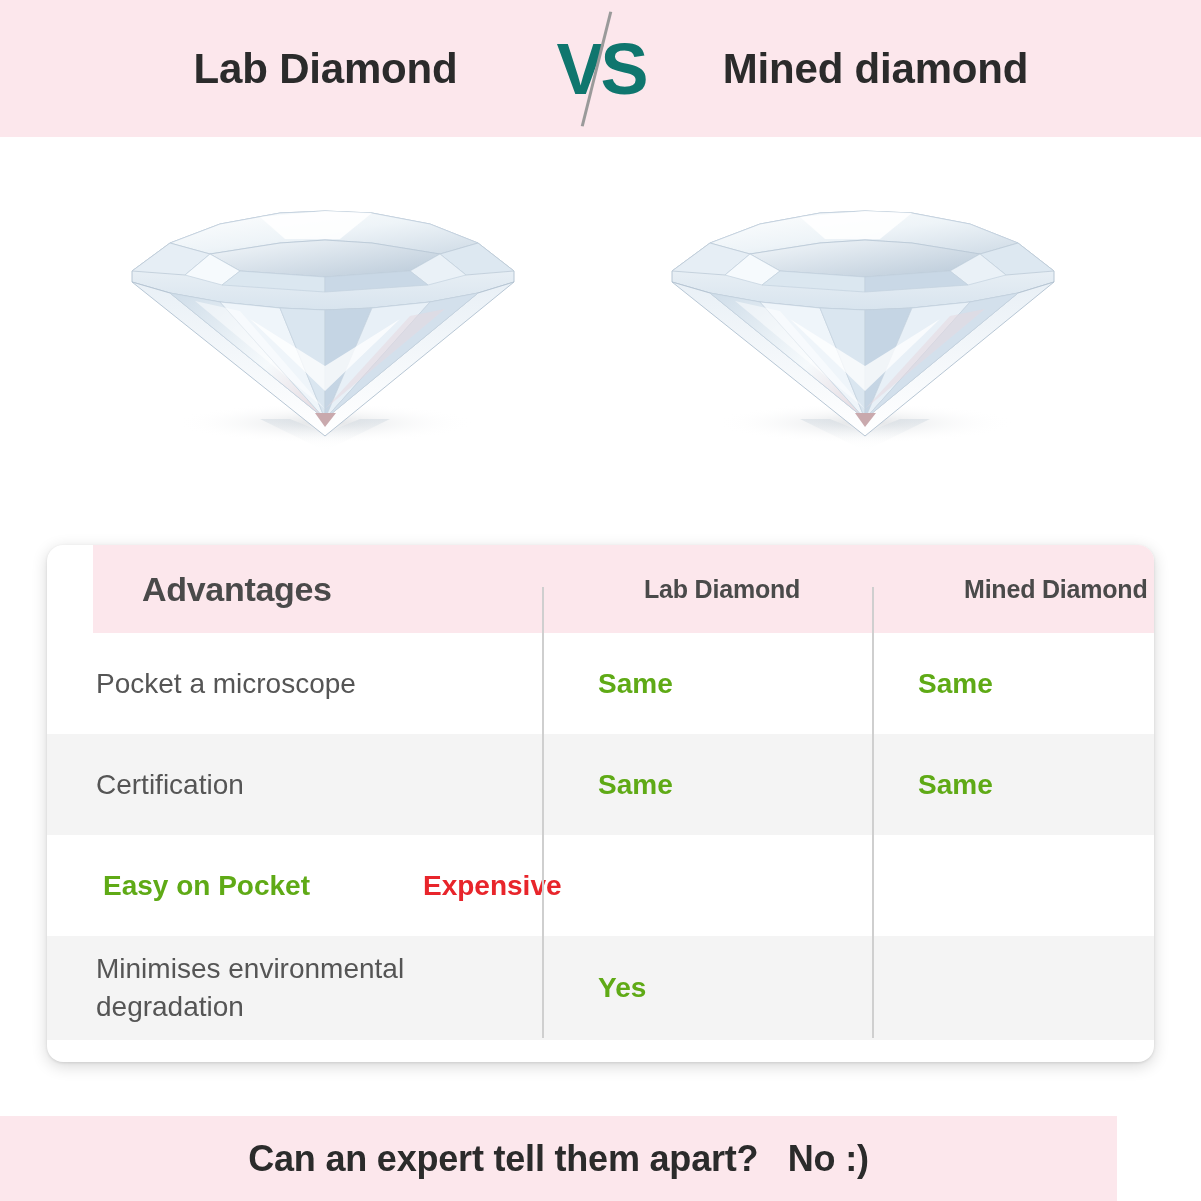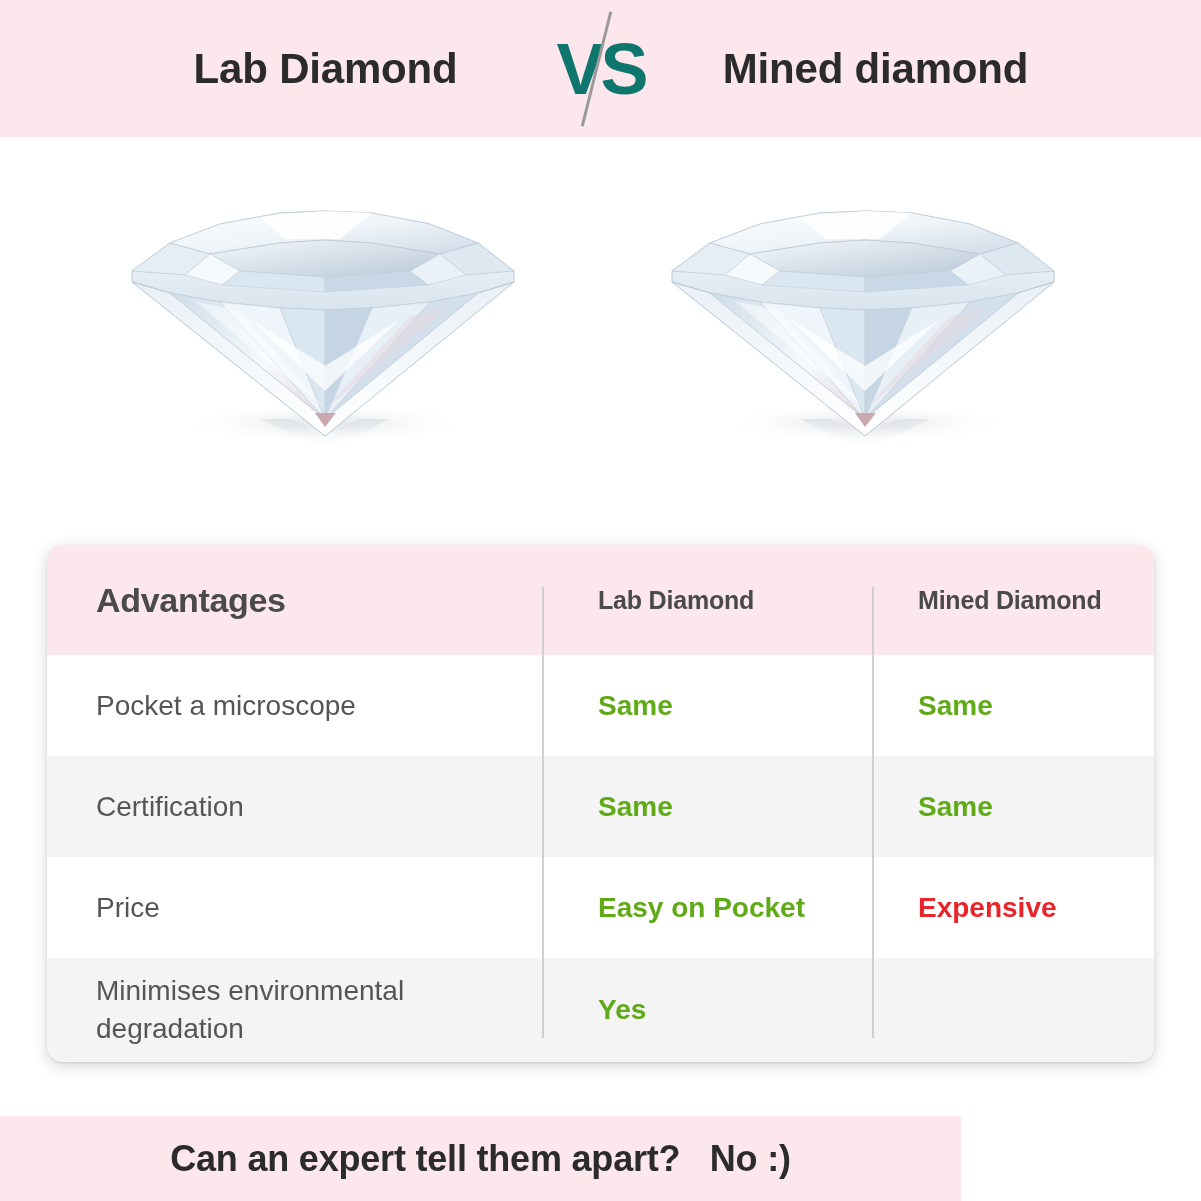--- a/index.html
+++ b/index.html
@@ -110,22 +110,23 @@
     height: 100%;
   }
 
   .row {
     display: flex;
     width: 100%;
     align-items: center;
   }
 
   .row.header {
-    height: 110px;
+    height: 88px;
     background: #fce7ec;
+    margin-left: 46px;
   }
   .row.body { height: 101px; }
   .row.body.alt { background: #f4f4f4; }
   .row.body.plain { background: #ffffff; }
   .row.body.last { height: 104px; }
 
   .cell-feature {
     width: 495px;
     padding-left: 49px;
     padding-right: 16px;
@@ -177,21 +178,21 @@
     width: 2px;
     background: #cfcfcf;
   }
   .divider.one { left: 495px; }
   .divider.two { left: 825px; }
 
   
   .bottom-banner {
     position: absolute;
     left: 0; top: 1116px;
-    width: 961px;
+    width: 1117px;
     height: 85px;
     background: #fce7ec;
     display: flex;
     align-items: center;
     justify-content: center;
   }
   .bottom-text {
     font-size: 36px;
     font-weight: bold;
     color: #2b2b2b;
@@ -382,23 +383,20 @@
         </div>
         <div class="cell-lab">
           <span class="value good">Same</span>
         </div>
         <div class="cell-mined">
           <span class="value good">Same</span>
         </div>
       </div>
 
       <div class="row body plain">
-        <div class="cell-feature">
-          <span class="feature-text">Price</span>
-        </div>
         <div class="cell-lab">
           <span class="value good">Easy on Pocket</span>
         </div>
         <div class="cell-mined">
           <span class="value bad">Expensive</span>
         </div>
       </div>
 
       <div class="row body alt last">
         <div class="cell-feature">

